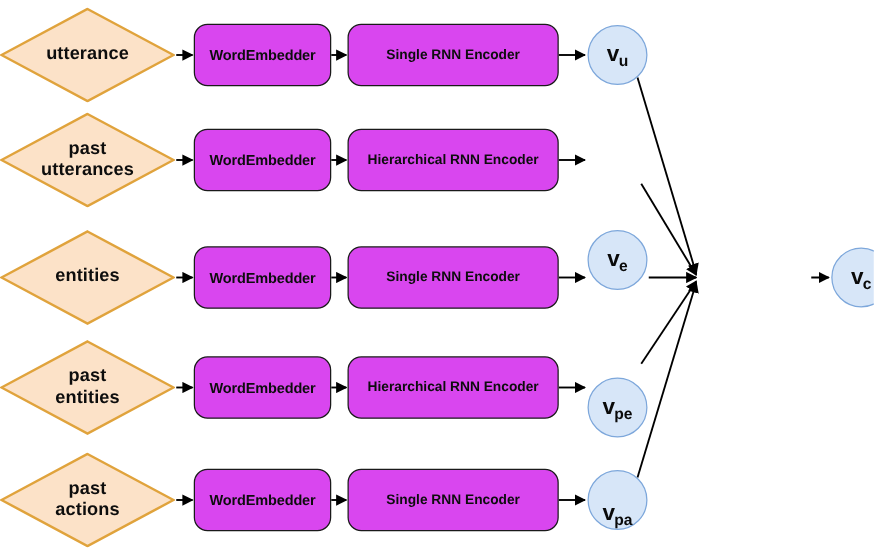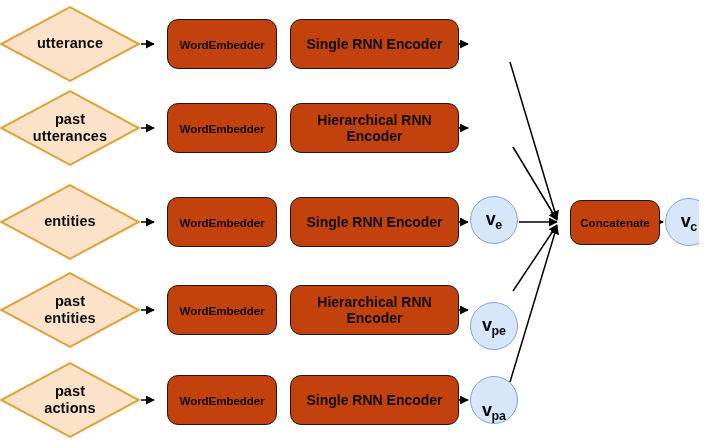--- a/index.html
+++ b/index.html
@@ -52,35 +52,34 @@
     font-weight: bold;
     color: #0d0d0d;
     line-height: 1.18;
     letter-spacing: 0.1px;
     white-space: pre-line;
   }
   
   .rrect {
     border: 1.6px solid #1a1a1a;
     border-radius: 11px;
-    background: #c2410c;
+    background: #d946ef;
     font-weight: bold;
     color: #0d0d0d;
-    margin-left: 12px;
   }
   .rrect.embedder {
     width: 110px;
     height: 50px;
     font-size: 11.6px;
     letter-spacing: -0.1px;
   }
   .rrect.encoder {
     width: 169px;
     height: 50px;
-    font-size: 14px;
+    font-size: 11px;
   }
   .rrect.combiner {
     width: 90px;
     height: 45px;
     font-size: 11.6px;
   }
   
   .circle {
     width: 48px;
     height: 48px;
@@ -155,20 +154,23 @@
       <polygon points="70,1.2 138.8,38 70,74.8 1.2,38" fill="#fce2c8" stroke="#e0a33c" stroke-width="2"></polygon>
     </svg>
     <span class="diamond-label">utterance</span>
   </div>
   <div class="node rrect embedder" style="left:155px; top:19px;">
     <span>WordEmbedder</span>
   </div>
   <div class="node rrect encoder" style="left:278px; top:19px;">
     <span>Single RNN Encoder</span>
   </div>
+  <div class="node circle" style="left:470px; top:20px;">
+    <span><span class="vec-base">v</span><span class="vec-sub">u</span></span>
+  </div>
 
   <div class="node diamond" style="left:0px; top:90px;">
     <svg class="diamond-shape" viewBox="0 0 140 76" preserveAspectRatio="none">
       <polygon points="70,1.2 138.8,38 70,74.8 1.2,38" fill="#fce2c8" stroke="#e0a33c" stroke-width="2"></polygon>
     </svg>
     <span class="diamond-label">past
 utterances</span>
   </div>
   <div class="node rrect embedder" style="left:155px; top:103px;">
     <span>WordEmbedder</span>
@@ -182,21 +184,21 @@
       <polygon points="70,1.2 138.8,38 70,74.8 1.2,38" fill="#fce2c8" stroke="#e0a33c" stroke-width="2"></polygon>
     </svg>
     <span class="diamond-label">entities</span>
   </div>
   <div class="node rrect embedder" style="left:155px; top:197px;">
     <span>WordEmbedder</span>
   </div>
   <div class="node rrect encoder" style="left:278px; top:197px;">
     <span>Single RNN Encoder</span>
   </div>
-  <div class="node circle" style="left:470px; top:196px;">
+  <div class="node circle" style="left:470px; top:184px;">
     <span><span class="vec-base">v</span><span class="vec-sub">e</span></span>
   </div>
 
   <div class="node diamond" style="left:0px; top:272px;">
     <svg class="diamond-shape" viewBox="0 0 140 76" preserveAspectRatio="none">
       <polygon points="70,1.2 138.8,38 70,74.8 1.2,38" fill="#fce2c8" stroke="#e0a33c" stroke-width="2"></polygon>
     </svg>
     <span class="diamond-label">past
 entities</span>
   </div>
@@ -220,20 +222,17 @@
   <div class="node rrect embedder" style="left:155px; top:375px;">
     <span>WordEmbedder</span>
   </div>
   <div class="node rrect encoder" style="left:278px; top:375px;">
     <span>Single RNN Encoder</span>
   </div>
   <div class="node circle" style="left:470px; top:376px;align-items:flex-end;">
     <span><span class="vec-base">v</span><span class="vec-sub">pa</span></span>
   </div>
 
-  <div class="node rrect combiner" style="left:558px; top:200px;">
-    <span>Concatenate</span>
-  </div>
   <div class="node circle" style="left:665px; top:198px;align-items:center;">
     <span><span class="vec-base">v</span><span class="vec-sub">c</span></span>
   </div>
 
 </div>
 
 </body></html>

